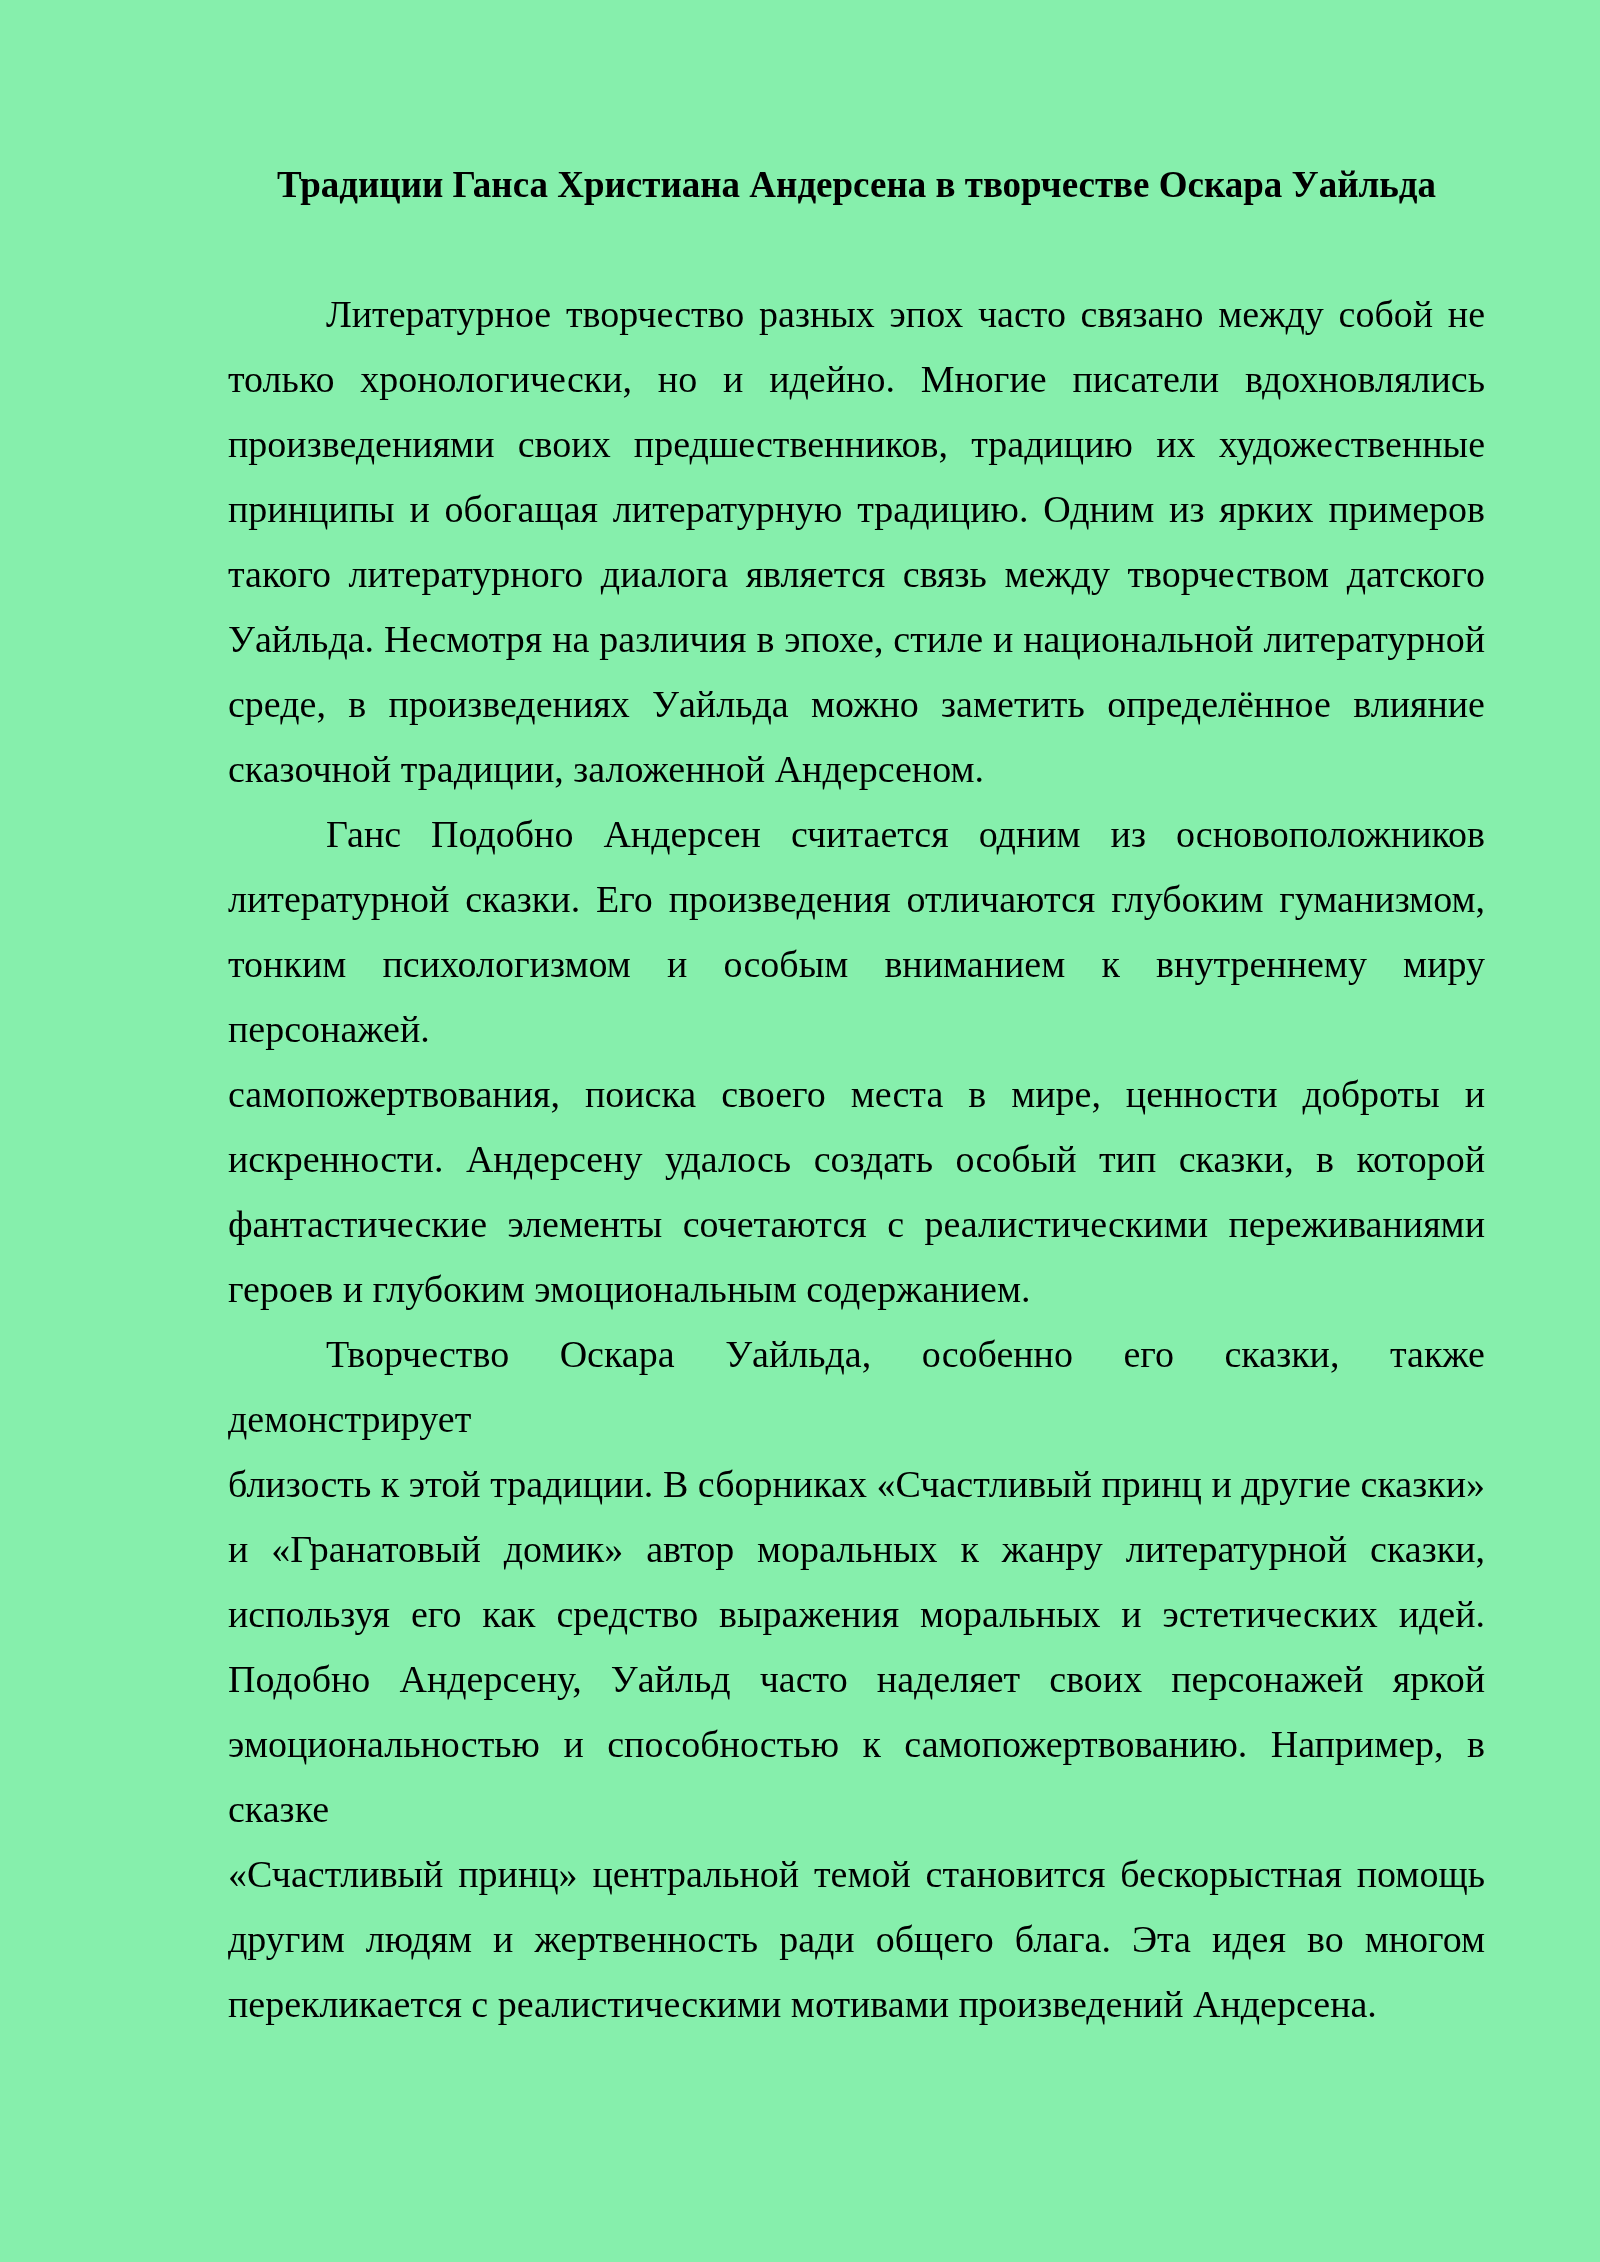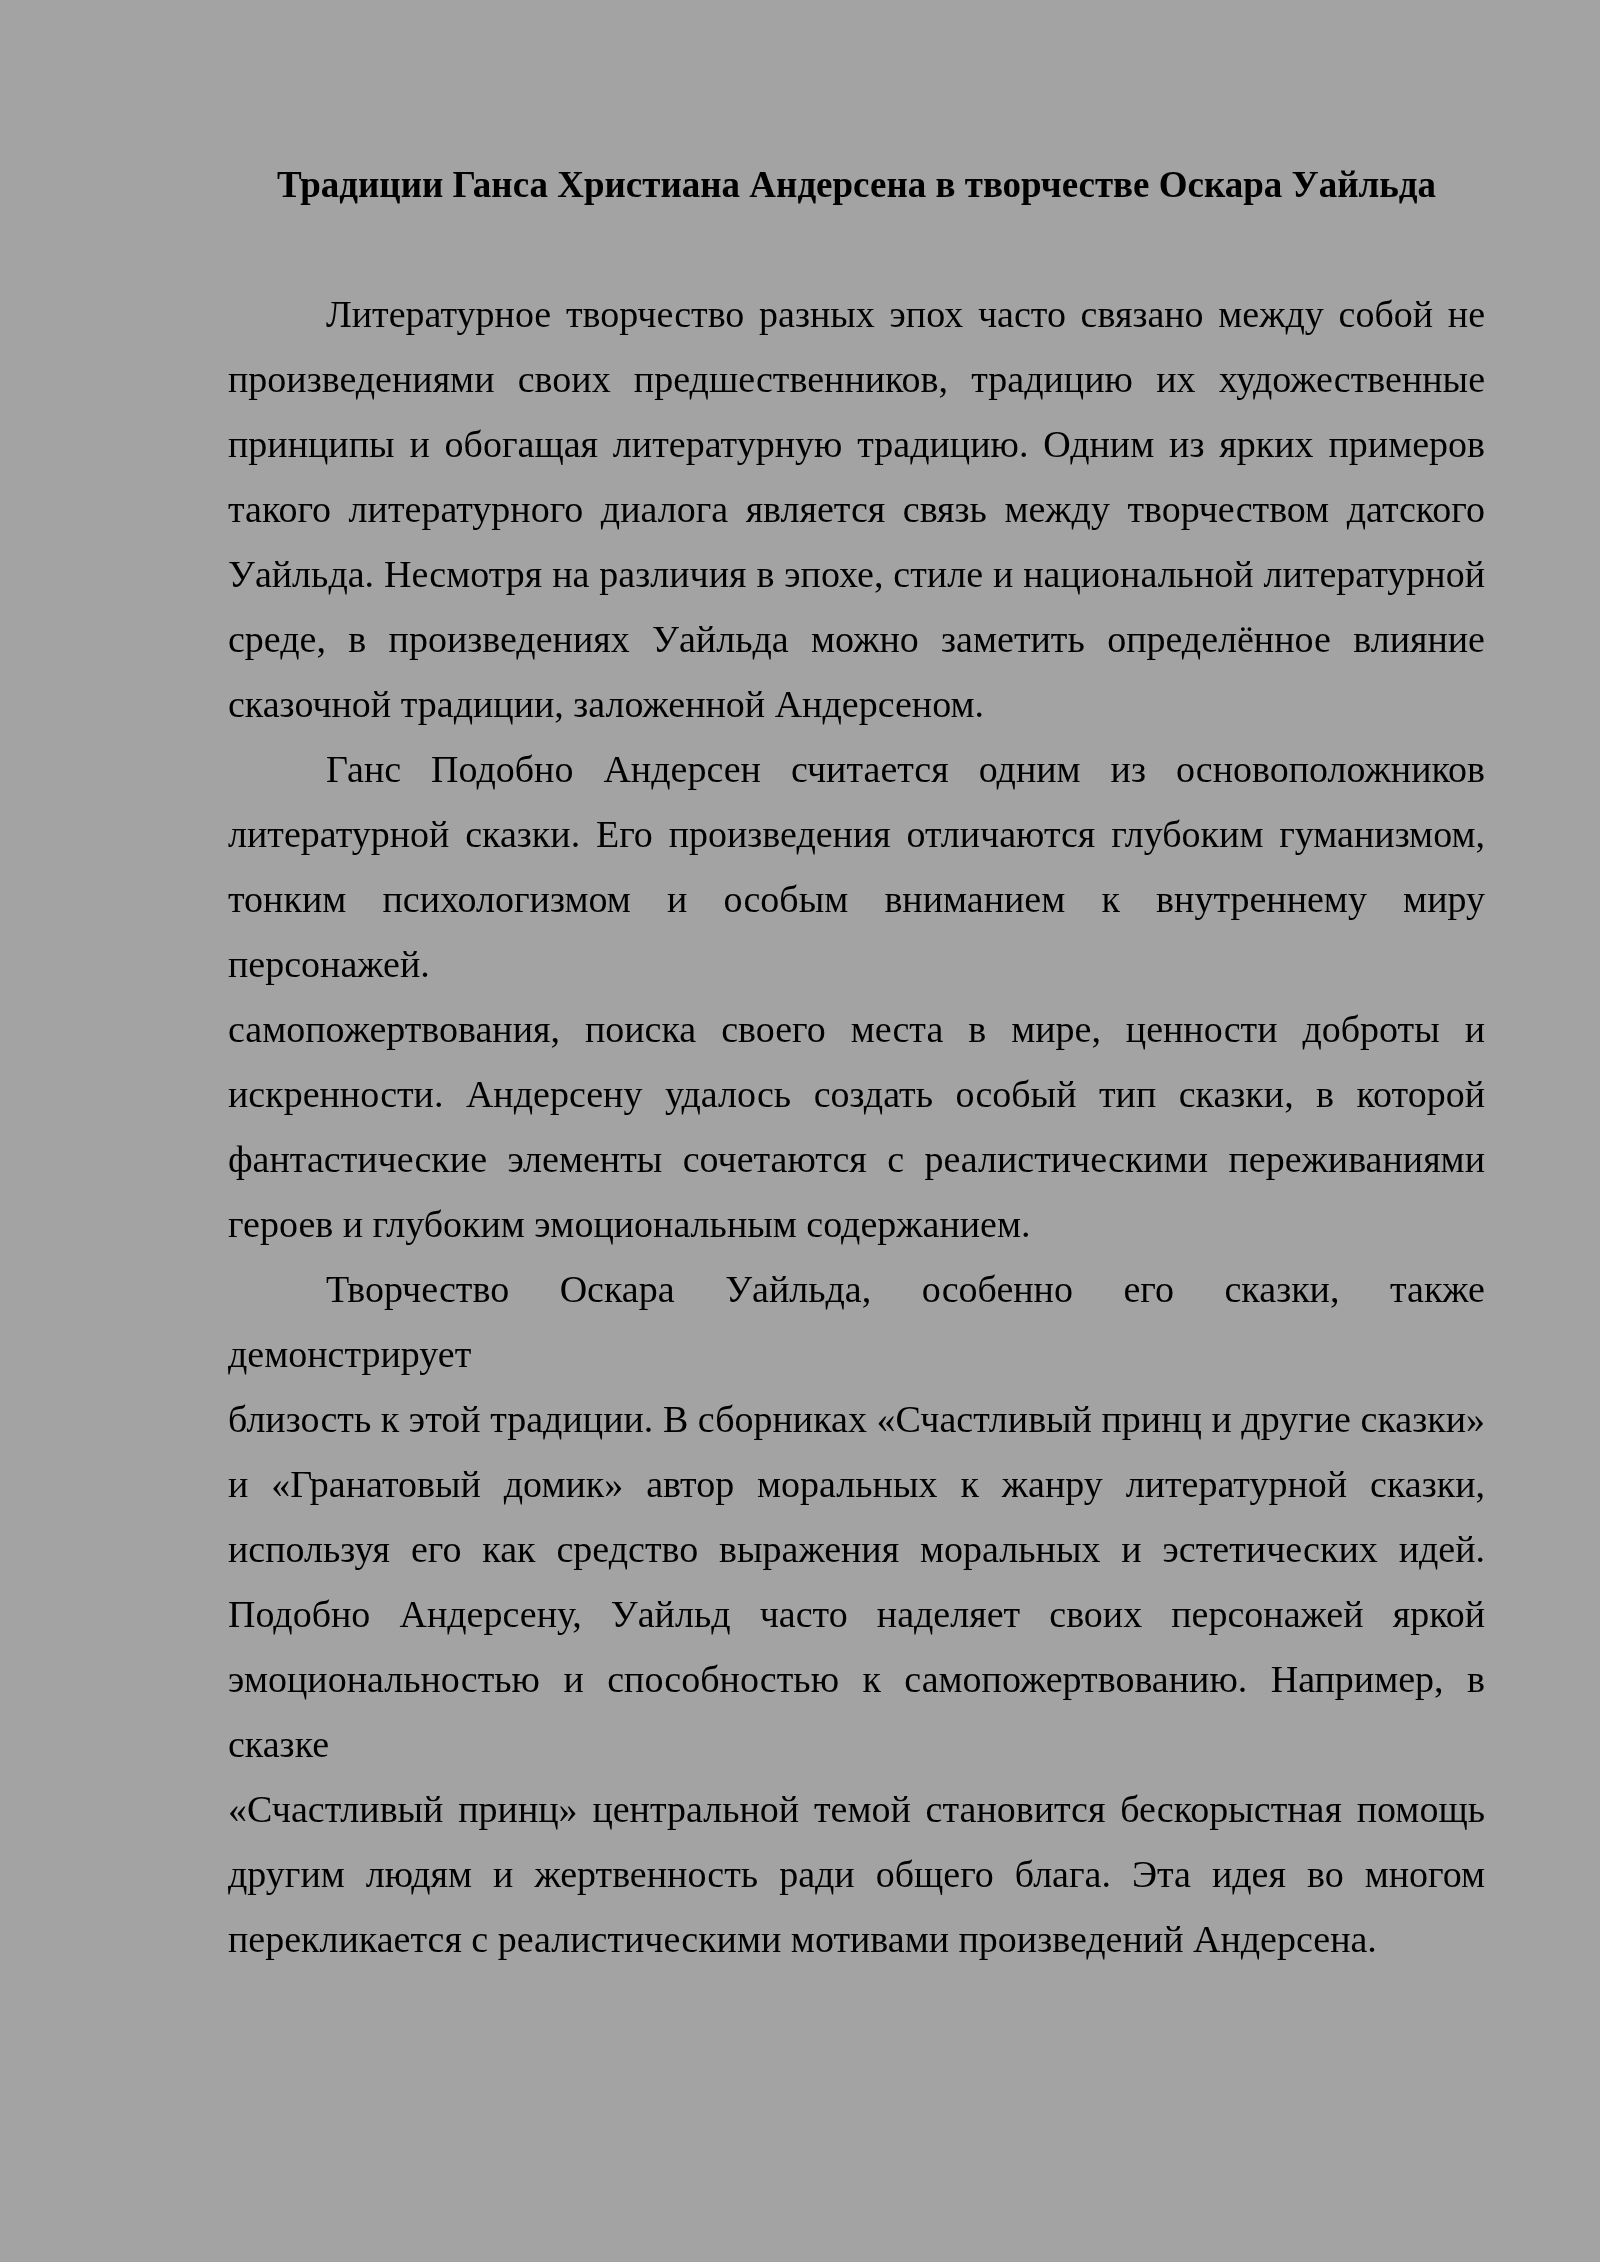--- a/index.html
+++ b/index.html
@@ -4,21 +4,21 @@
 <style>
   html, body {
     margin: 0;
     padding: 0;
     background: #ffffff;
   }
   .page {
     position: relative;
     width: 1600px;
     height: 2262px;
-    background: #a3a3a3;
+    background: #86efac;
     color: #000000;
     font-family: "Liberation Serif", "DejaVu Serif", serif;
     overflow: hidden;
   }
   .content {
     position: absolute;
     left: 228px;
     top: 152px;
     width: 1257px;
   }
@@ -48,20 +48,21 @@
 </style>
 </head>
 <body>
 
 <div class="page">
   <div class="content">
     <h1 class="title">Традиции Ганса Христиана Андерсена в творчестве Оскара Уайльда</h1>
     <div id="doc-body">
         <div class="para">
           <div class="line first">Литературное творчество разных эпох часто связано между собой не</div>
+          <div class="line">только хронологически, но и идейно. Многие писатели вдохновлялись</div>
           <div class="line">произведениями своих предшественников, традицию их художественные</div>
           <div class="line">принципы и обогащая литературную традицию. Одним из ярких примеров</div>
           <div class="line">такого литературного диалога является связь между творчеством датского</div>
           <div class="line">Уайльда. Несмотря на различия в эпохе, стиле и национальной литературной</div>
           <div class="line">среде, в произведениях Уайльда можно заметить определённое влияние</div>
           <div class="line last">сказочной традиции, заложенной Андерсеном.</div>
         </div>
         <div class="para">
           <div class="line first">Ганс Подобно Андерсен считается одним из основоположников</div>
           <div class="line">литературной сказки. Его произведения отличаются глубоким гуманизмом,</div>

